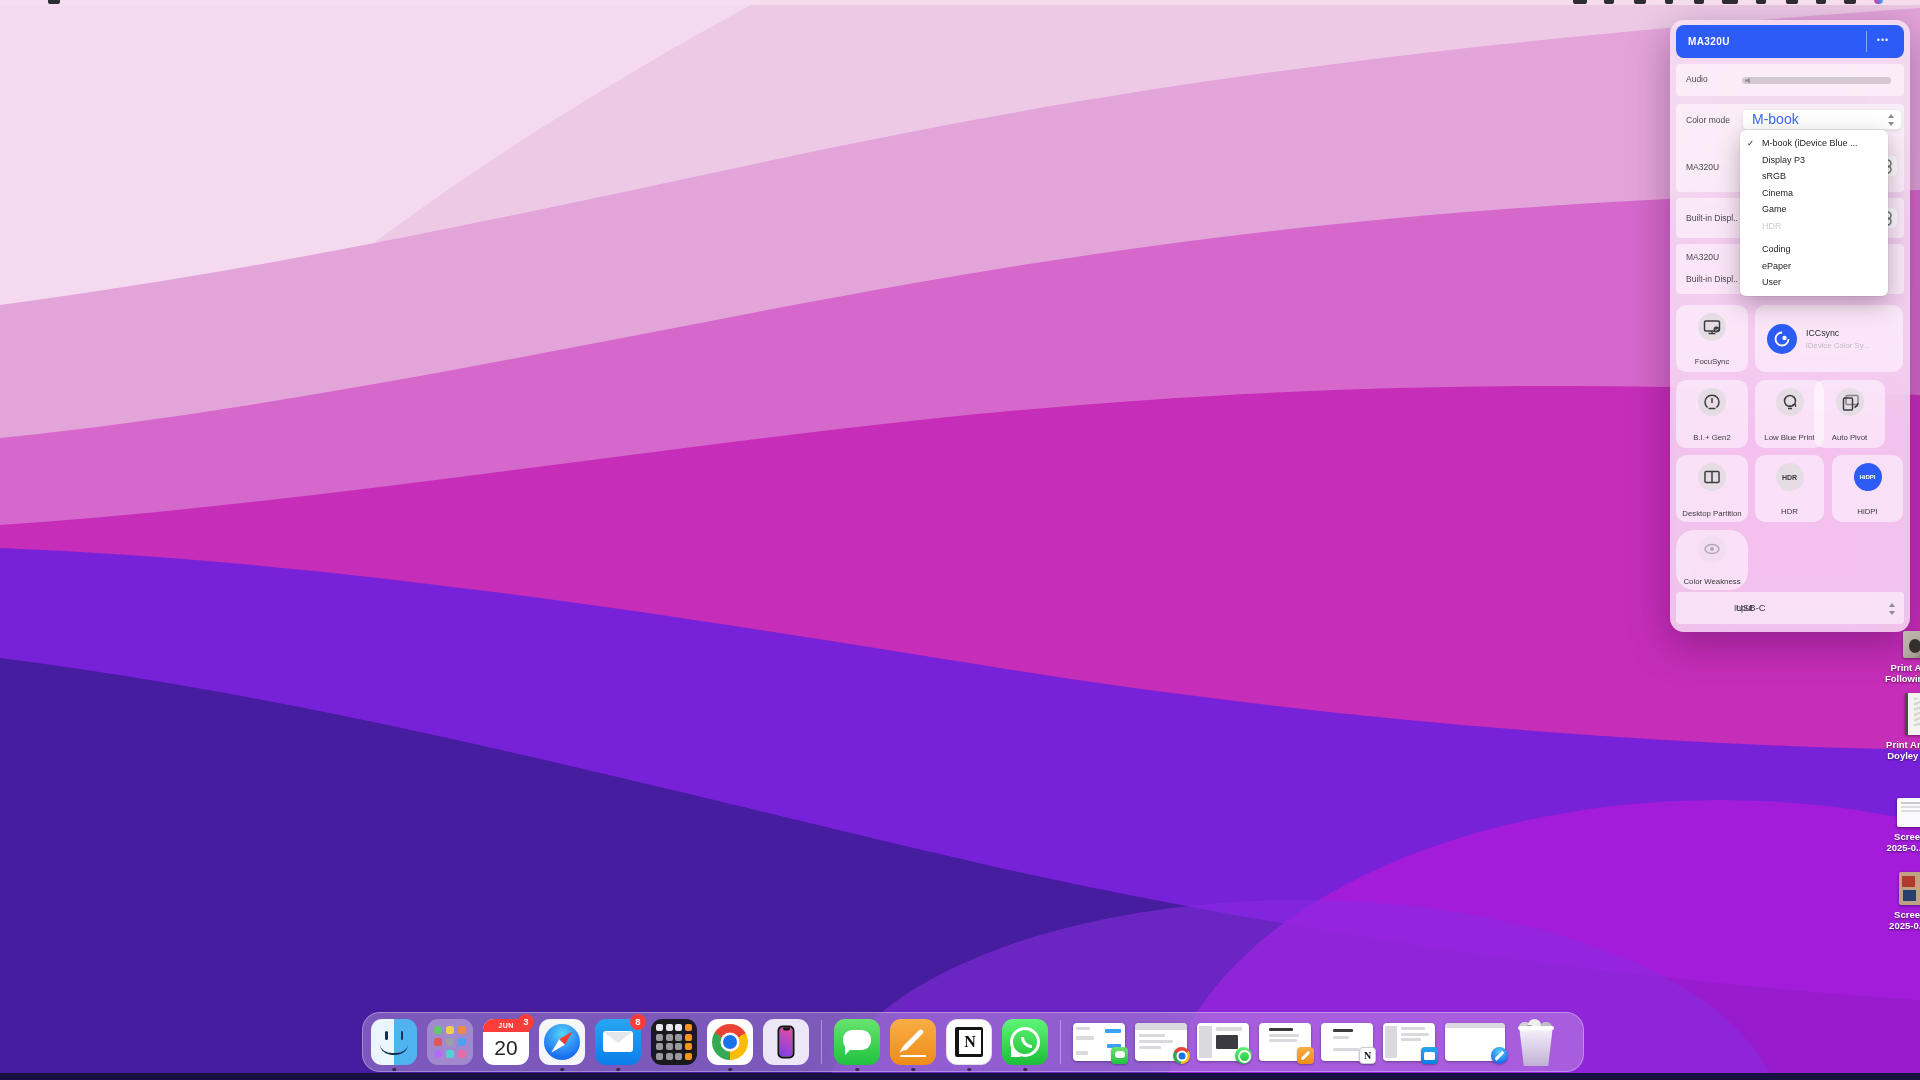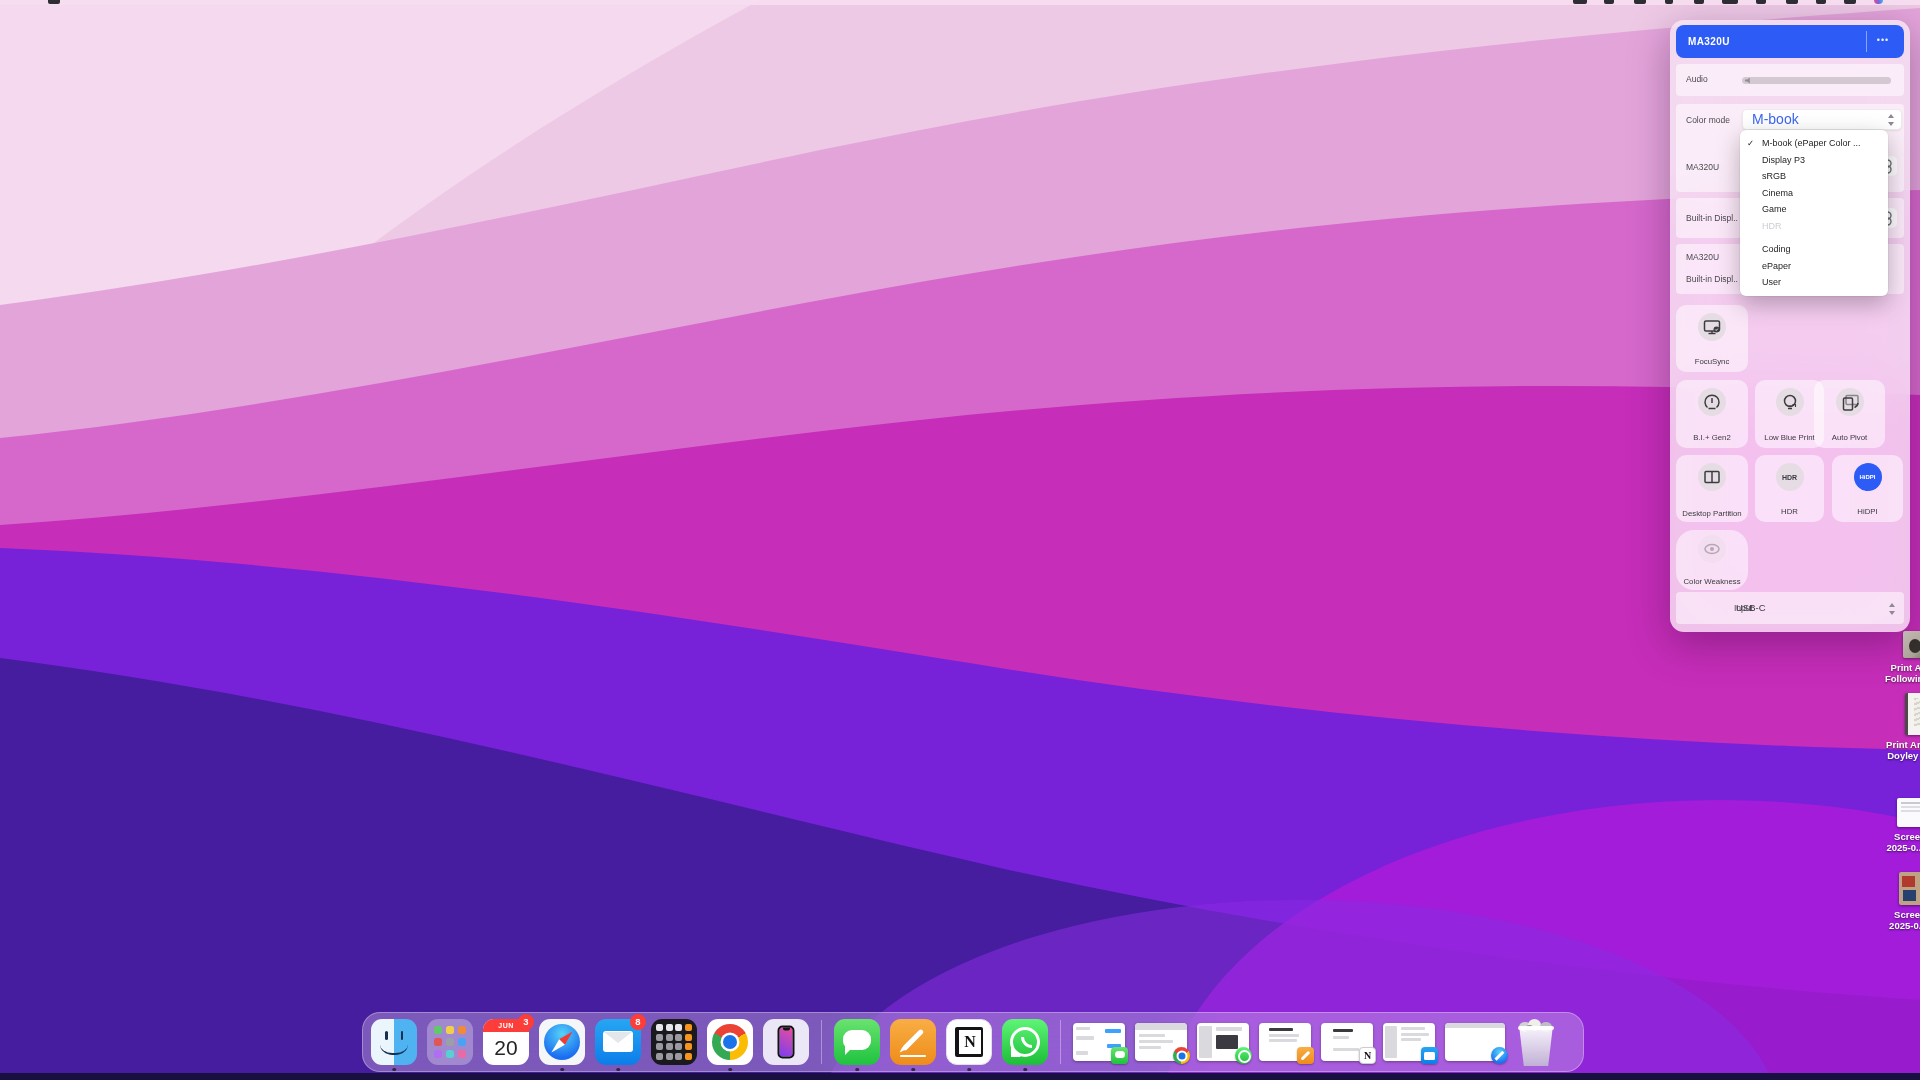--- a/index.html
+++ b/index.html
@@ -268,21 +268,21 @@
     </div>
 
     <div class="p-card card-pair">
       <span class="p-label" style="top:8px;">MA320U</span>
       <span class="p-label" style="top:30px;">Built-in Displ..</span>
     </div>
 
     <div class="dropdown">
       <div class="dd-item">
         <span class="dd-check">✓</span>
-        <span>M-book (ePaper Color ...</span>
+        <span>M-book (iDevice Blue ...</span>
       </div>
       <div class="dd-item"><span>Display P3</span></div>
       <div class="dd-item"><span>sRGB</span></div>
       <div class="dd-item"><span>Cinema</span></div>
       <div class="dd-item"><span>Game</span></div>
       <div class="dd-item dd-disabled"><span>HDR</span></div>
       <div class="dd-gap"></div>
       <div class="dd-item"><span>Coding</span></div>
       <div class="dd-item"><span>ePaper</span></div>
       <div class="dd-item"><span>User</span></div>
@@ -294,20 +294,34 @@
             <rect class="g-icon" x="2.5" y="4" width="15" height="10" rx="1.5"></rect>
             <line class="g-icon" x1="10" y1="14" x2="10" y2="16.5"></line>
             <line class="g-icon" x1="6.5" y1="16.5" x2="13.5" y2="16.5"></line>
             <circle cx="14.5" cy="12.5" r="3" fill="#3c3c40"></circle>
             <path d="M13.2 12.5 l1 1 l1.6-1.8" stroke="#fff" stroke-width="0.9" fill="none"></path>
           </svg>
       </div>
       <div class="tile-label">FocuSync</div>
     </div>
 
+    <div class="tile" style="left:85px; top:285px; width:148px; height:67px;">
+      <div class="icc-row">
+        <div class="icc-circle">
+          <svg width="20" height="20" viewBox="0 0 20 20">
+              <circle cx="10" cy="10" r="6.5" fill="none" stroke="#fff" stroke-width="1.8" stroke-dasharray="30 11"></circle>
+              <circle cx="12.5" cy="9" r="2.2" fill="#fff"></circle>
+            </svg>
+        </div>
+        <div class="icc-text">
+          <div class="icc-title">ICCsync</div>
+          <div class="icc-sub">iDevice Color Sy...</div>
+        </div>
+      </div>
+    </div>
 
     <div class="tile" style="left:6px; top:360px; width:72px; height:68px;">
       <div class="tile-circle">
         <svg width="20" height="20" viewBox="0 0 20 20">
             <path class="g-icon" d="M5.5 15.5 A7 7 0 1 1 14.5 15.5"></path>
             <line class="g-icon" x1="10" y1="6" x2="10" y2="11"></line>
             <line class="g-icon" x1="6.5" y1="16.5" x2="13.5" y2="16.5"></line>
           </svg>
       </div>
       <div class="tile-label">B.I.+ Gen2</div>

